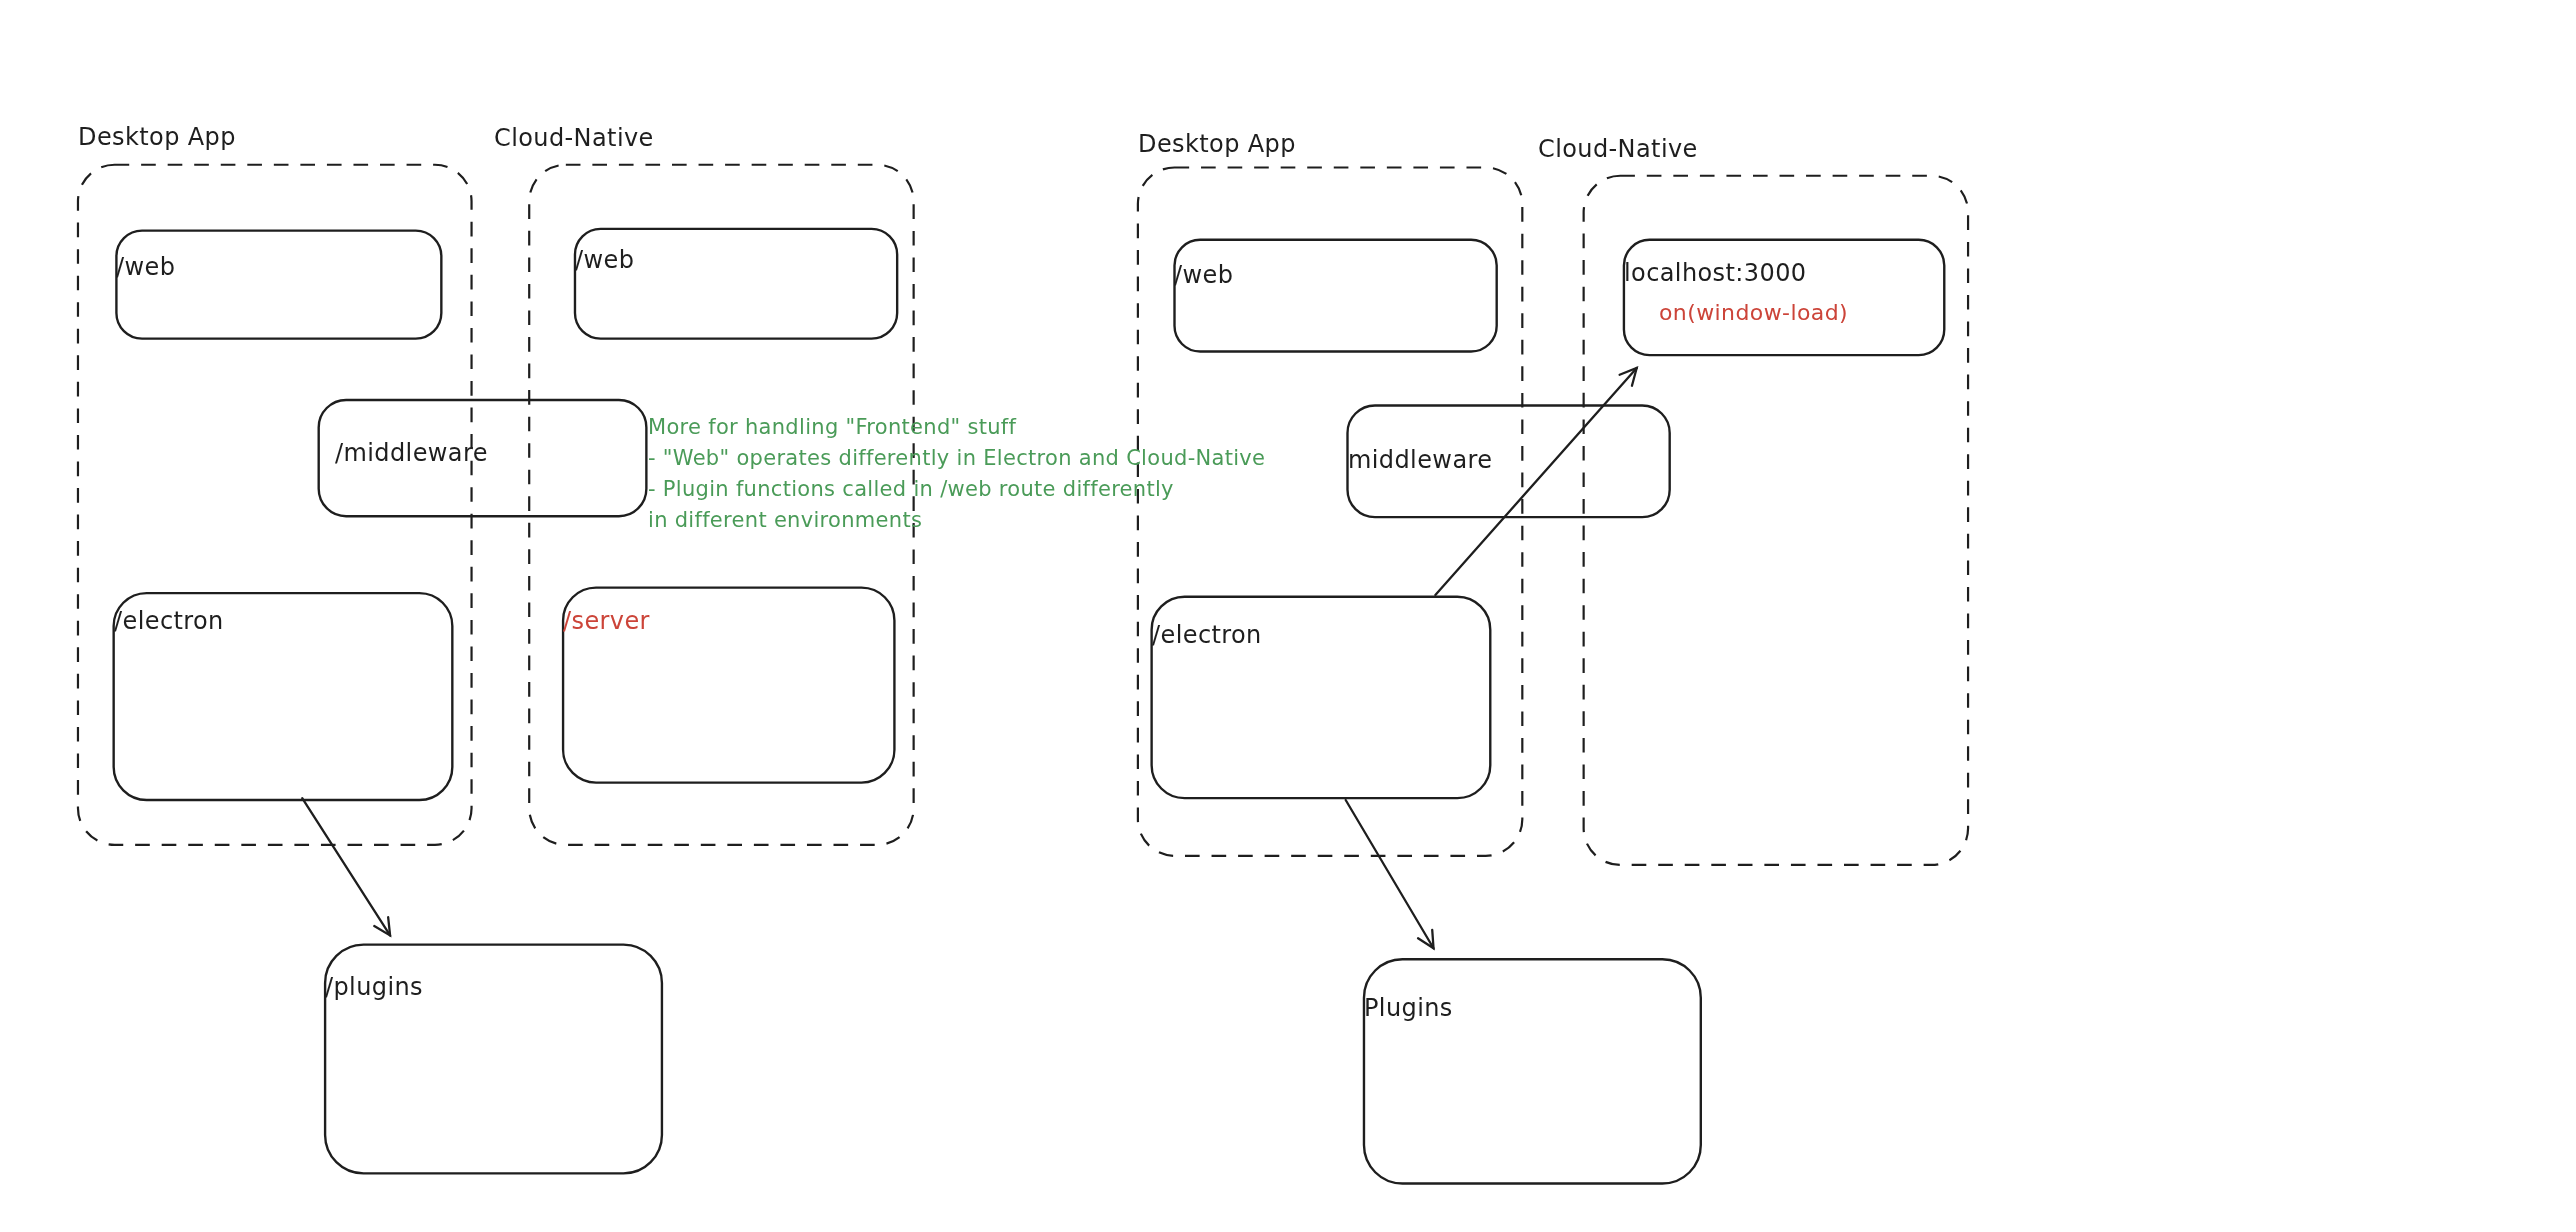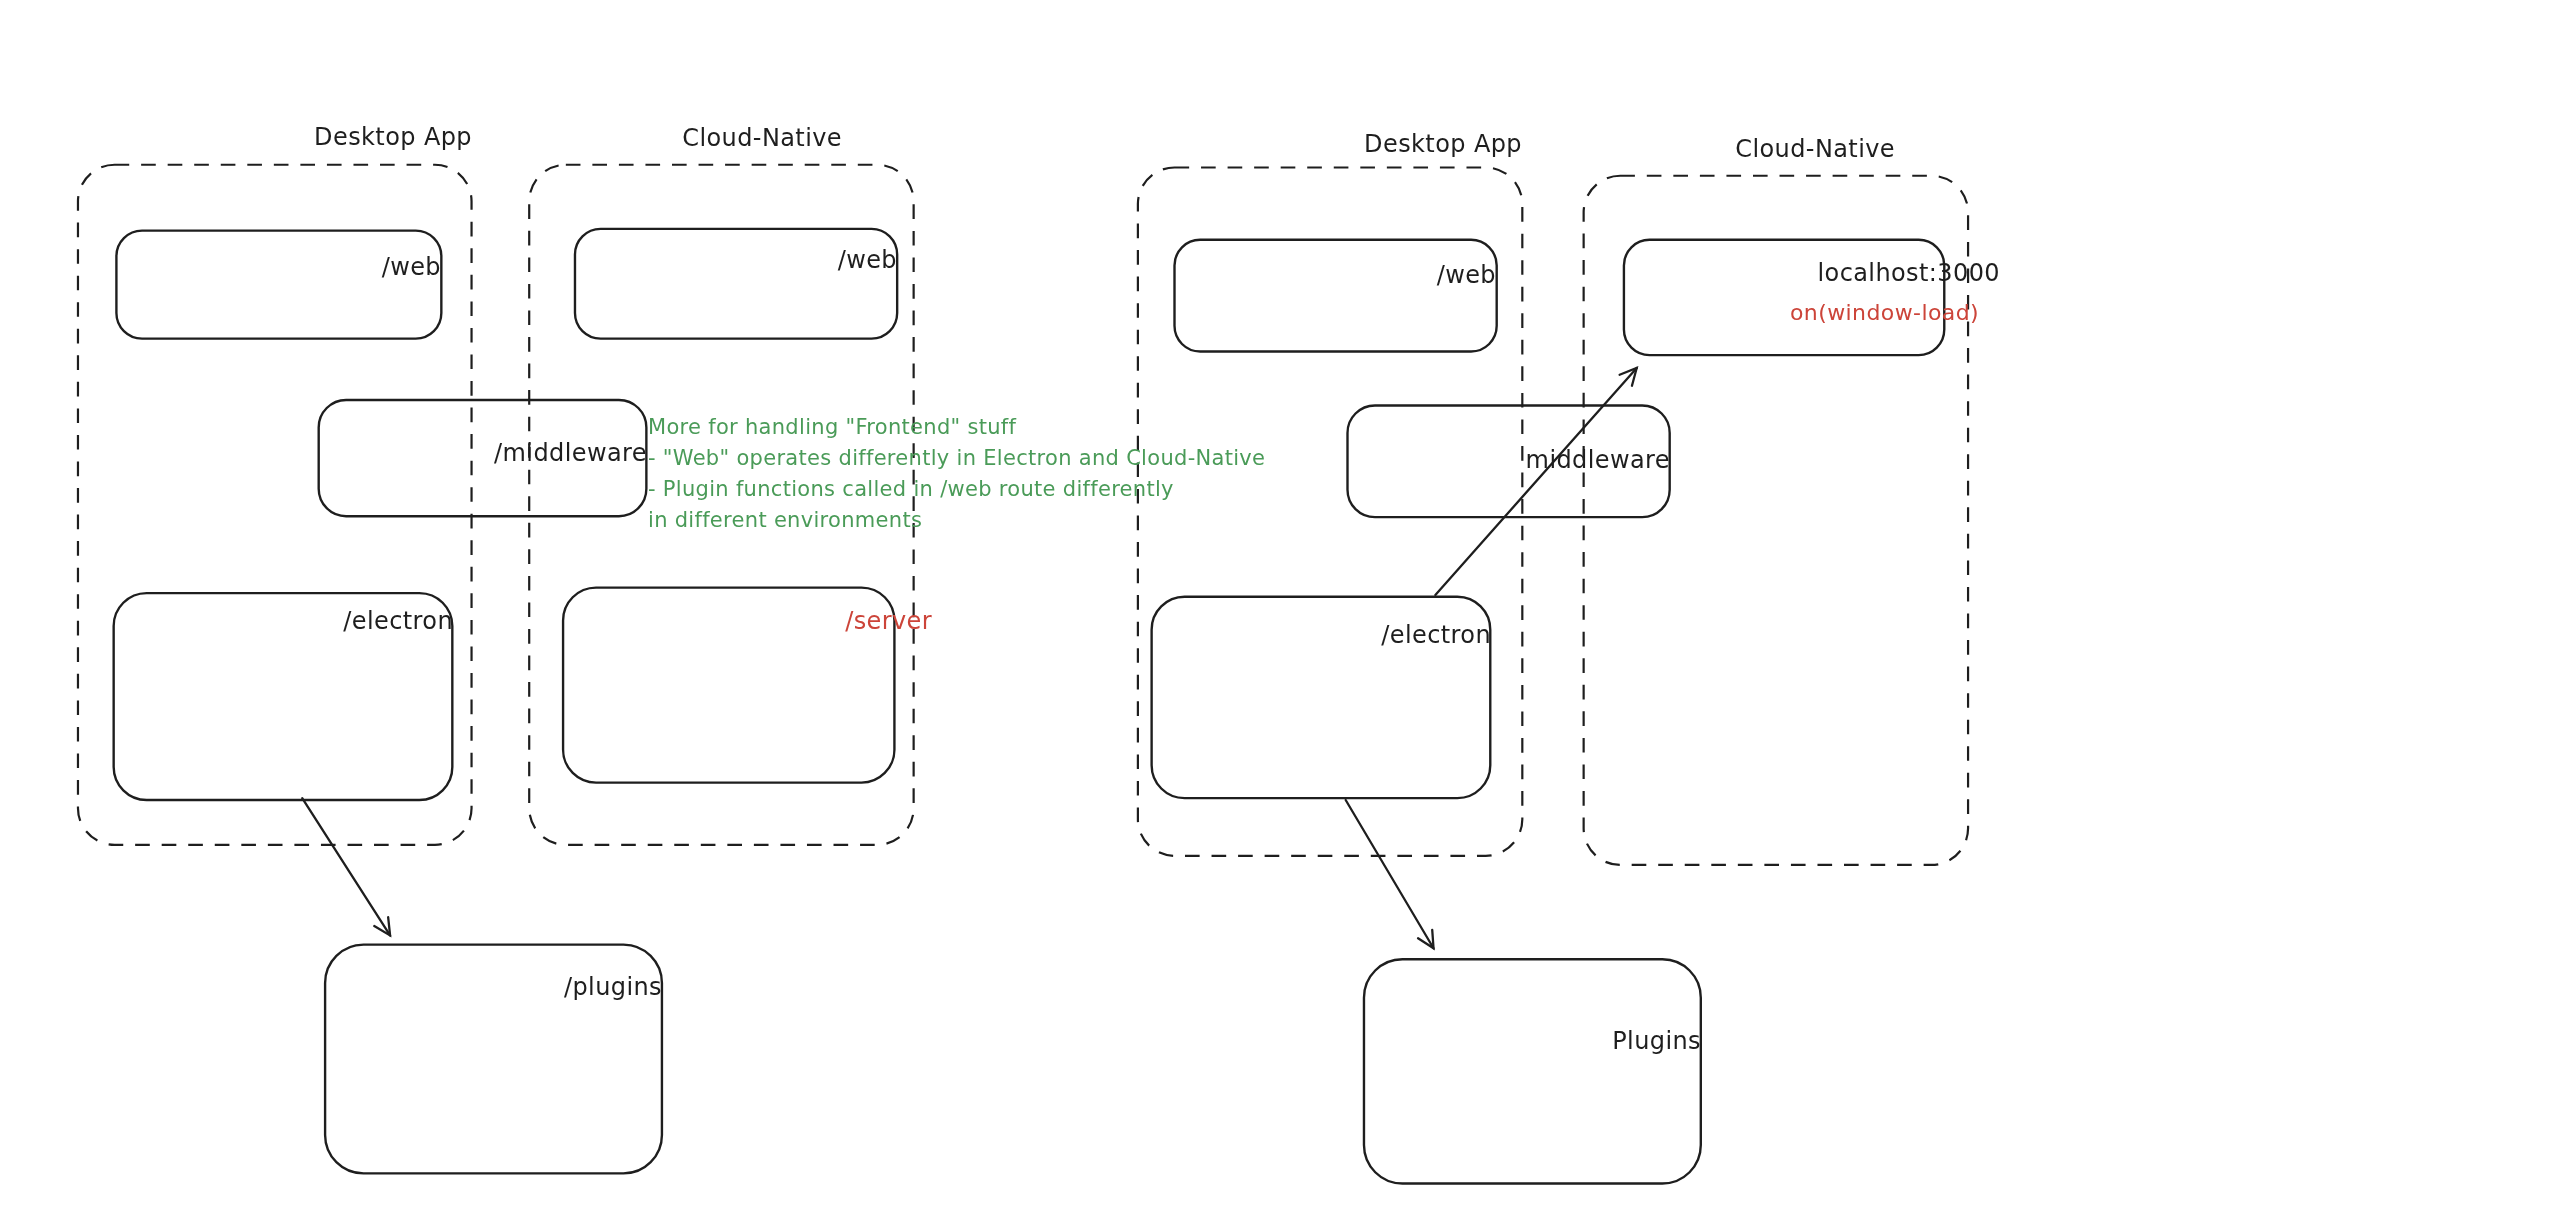--- a/index.html
+++ b/index.html
@@ -10,21 +10,21 @@
   }
   *{margin:0;padding:0;box-sizing:border-box;}
   html,body{width:2576px;height:1232px;background:var(--bg);overflow:hidden;}
   body{font-family:"DejaVu Sans",sans-serif;color:var(--ink);}
   .canvas{position:relative;width:2576px;height:1232px;background:var(--bg);}
   .layer{position:absolute;left:0;top:0;width:2576px;height:1232px;}
   .lbl{
     position:absolute;
     font-size:24px;
     letter-spacing:0.4px;
-    text-align:right;
+    text-align:left;
     color:var(--ink);
     white-space:nowrap;
   }
   .lbl.red{color:var(--red);}
   .note{
     position:absolute;
     font-size:21px;
     letter-spacing:0.3px;
     white-space:nowrap;
   }
@@ -79,21 +79,21 @@
   <div class="lbl red" style="left:563px;top:607px;width:369px;">/server</div>
   <div class="lbl" style="left:325px;top:973px;width:337px;">/plugins</div>
 
   <div class="lbl" style="left:1138px;top:130px;width:384px;">Desktop App</div>
   <div class="lbl" style="left:1538px;top:135px;width:357px;">Cloud-Native</div>
   <div class="lbl" style="left:1174px;top:261px;width:322px;">/web</div>
   <div class="lbl" style="left:1624px;top:259px;width:376px;">localhost:3000</div>
   <div class="lbl red" style="left:1659px;top:300px;width:320px;font-size:22px;">on(window-load)</div>
   <div class="lbl" style="left:1348px;top:446px;width:322px;">middleware</div>
   <div class="lbl" style="left:1152px;top:621px;width:339px;">/electron</div>
-  <div class="lbl" style="left:1364px;top:1027px;width:337px;">Plugins</div>
+  <div class="lbl" style="left:1364px;top:994px;width:337px;">Plugins</div>
 
   <div class="note green" style="left:648px;top:412px;">
     <div>More for handling "Frontend" stuff</div>
     <div>- "Web" operates differently in Electron and Cloud-Native</div>
     <div>- Plugin functions called in /web route differently</div>
     <div>in different environments</div>
   </div>
 
 
 </div>

